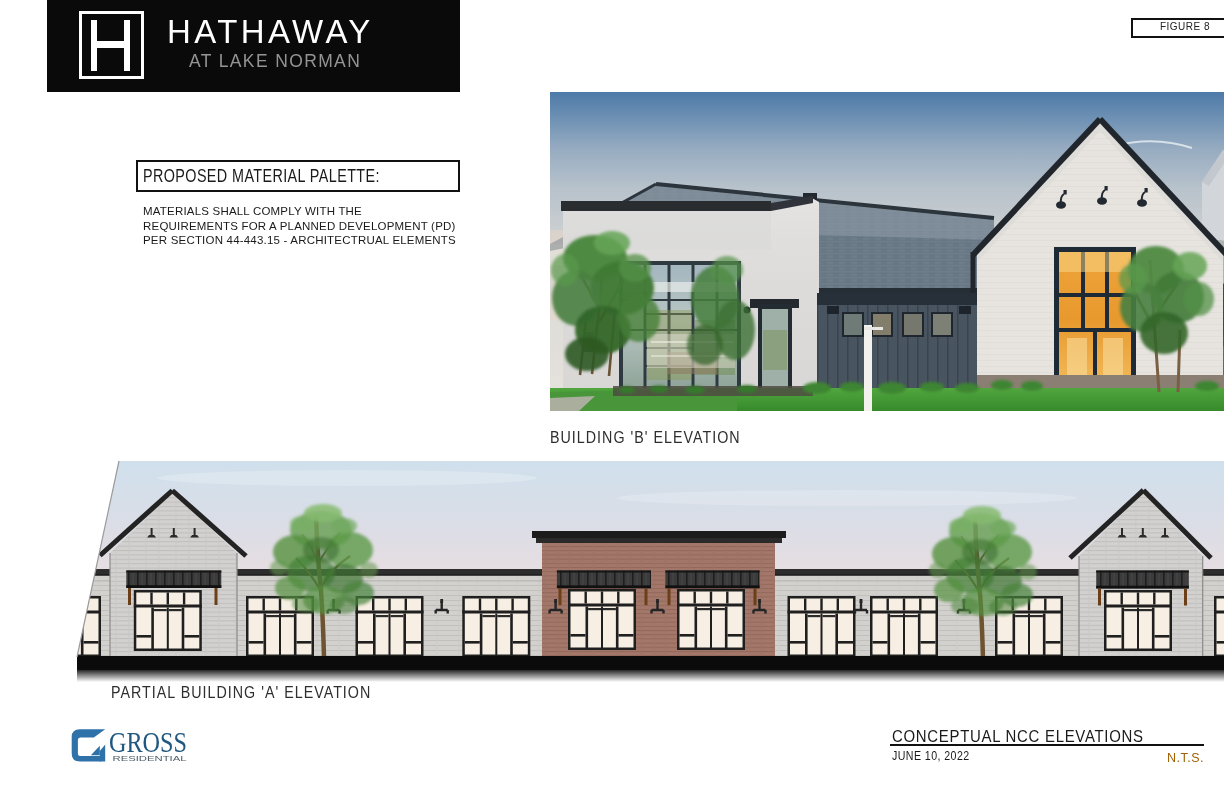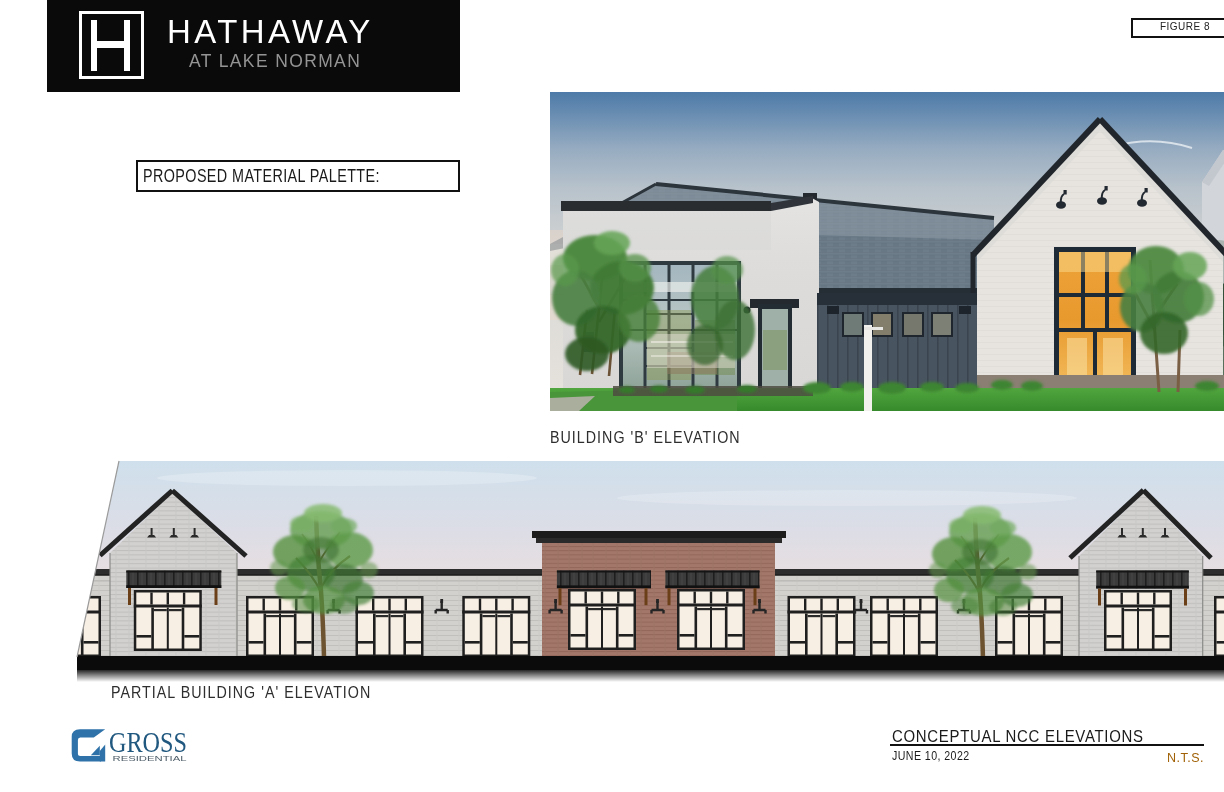--- a/index.html
+++ b/index.html
@@ -20,20 +20,21 @@
 
 <div class="abs" style="left:120px;top:12px;width:300px;color:#fff;font-size:34px;letter-spacing:3.5px;font-weight:400;transform:scaleX(0.97);transform-origin:left top;">HATHAWAY</div>
 
 <div class="abs" style="left:142px;top:50px;width:260px;color:#949494;font-size:19px;letter-spacing:1.5px;transform:scaleX(0.92);transform-origin:left top;">AT LAKE NORMAN</div>
 
 <div class="abs" style="left:1084px;top:18px;width:104px;height:15px;border:2px solid #111;color:#222;font-size:10px;text-align:center;padding-top:1px;letter-spacing:0.5px;">FIGURE 8</div>
 
 <div class="abs" style="left:89px;top:160px;width:320px;height:28px;border:2px solid #111;"></div>
 <div class="abs" style="left:96px;top:166px;color:#1a1a1a;font-size:17.5px;letter-spacing:0.5px;transform:scaleX(0.82);transform-origin:left top;">PROPOSED MATERIAL PALETTE:</div>
 
+<div class="abs" style="left:96px;top:204px;width:330px;color:#1a1a1a;font-size:11.5px;line-height:14.6px;letter-spacing:0.2px;">MATERIALS SHALL COMPLY WITH THE<br>REQUIREMENTS FOR A PLANNED DEVELOPMENT (PD)<br>PER SECTION 44-443.15 - ARCHITECTRUAL ELEMENTS</div>
 
 <div class="abs" style="left:503px;top:428px;color:#2e2e2e;font-size:17px;letter-spacing:1.2px;transform:scaleX(0.84);transform-origin:left top;">BUILDING 'B' ELEVATION</div>
 
 <div class="abs" style="left:64px;top:683px;color:#2e2e2e;font-size:17px;letter-spacing:1.2px;transform:scaleX(0.84);transform-origin:left top;">PARTIAL BUILDING 'A' ELEVATION</div>
 
 <svg class="abs" style="left:18px;top:725px;" width="150" height="45" viewBox="0 0 150 45">
 
 <g fill="#2e72a9">
 <path d="M15 4.3 H40.2 L28.8 12.5 H15.2 Q12.9 12.5 12.9 15 V28.5 Q12.9 31 15.4 31 H36 V36.5 H15 Q6.7 36.5 6.7 28.5 V12 Q6.7 4.3 15 4.3 Z"></path>
 <path d="M34.8 36.5 V26 L40.2 19.5 V36.5 Z"></path>

